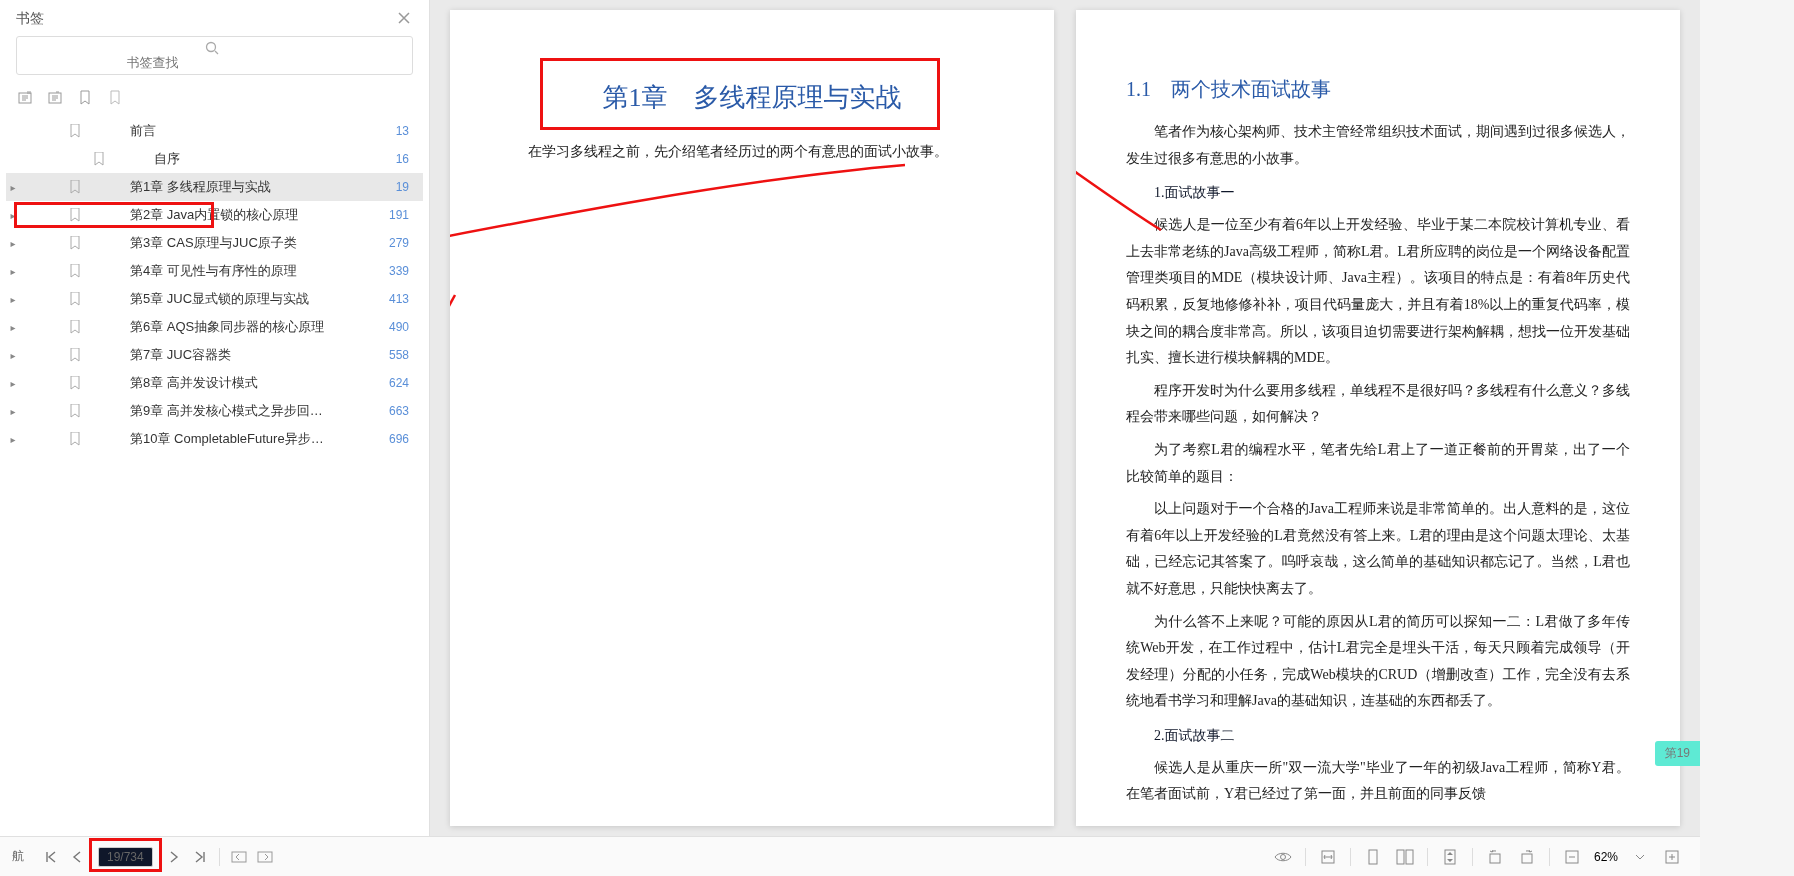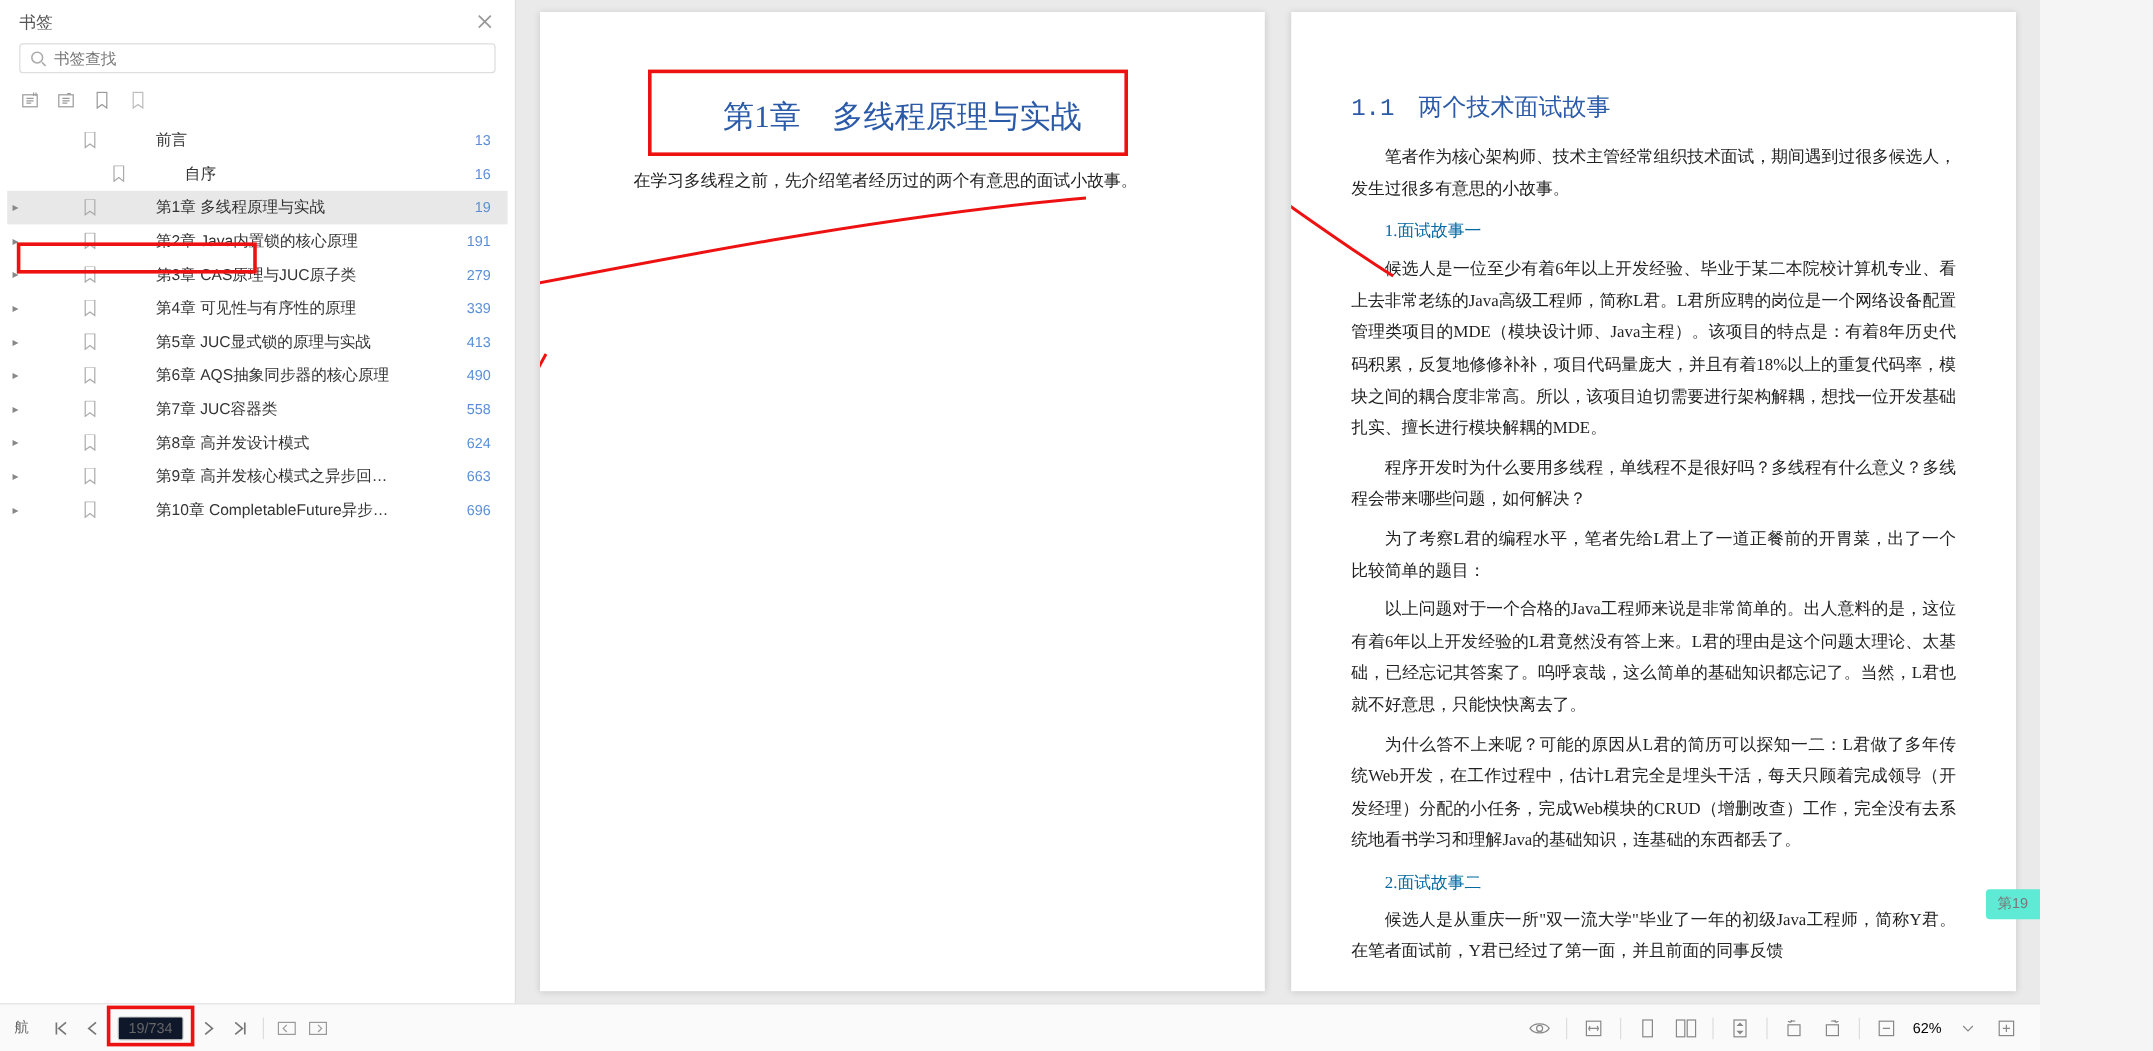--- a/index.html
+++ b/index.html
@@ -5,43 +5,43 @@
 * { box-sizing: border-box; margin: 0; padding: 0; }
 body { font-family: "Microsoft YaHei", "PingFang SC", sans-serif; font-size: 13px; color: #333; background: #f5f5f5; overflow: hidden; }
 .app { display: flex; height: 876px; width: 1700px; position: relative; }
 
 
 .sidebar { width: 430px; background: #fff; border-right: 1px solid #e0e0e0; display: flex; flex-direction: column; }
 .sidebar-header { display: flex; align-items: center; justify-content: space-between; padding: 10px 16px 8px; }
 .sidebar-title { font-size: 14px; color: #555; }
 .close-btn { width: 16px; height: 16px; cursor: pointer; color: #999; font-size: 16px; line-height: 1; }
 .search-wrap { padding: 0 16px 10px; }
-.search-box { display: flex; align-items: center; border: 1px solid #ddd; border-radius: 3px; padding: 4px 8px; background: #fff; }
+.search-box { display: flex; align-items: center; border: 1px solid #ddd; border-radius: 3px; padding: 4px 8px; background: #fff; flex-direction: column; }
 .search-box input { border: none; outline: none; flex: 1; font-size: 13px; color: #666; background: transparent; }
 .search-icon { color: #aaa; margin-right: 6px; font-size: 14px; }
 .sidebar-tools { display: flex; gap: 12px; padding: 4px 16px 10px; color: #999; }
 .sidebar-tools .ticon { width: 18px; height: 18px; cursor: pointer; display: inline-flex; align-items: center; justify-content: center; }
 
 .bookmarks { flex: 1; overflow-y: auto; padding: 0 6px; }
 .bm-item { display: flex; align-items: center; padding: 5px 4px 5px 0; cursor: pointer; font-size: 13px; position: relative; gap: 44px; }
 .bm-item.active { background: #e8e8e8; }
 .bm-tog { width: 14px; text-align: center; color: #888; font-size: 10px; }
 .bm-icon { width: 14px; height: 14px; margin: 0 4px; display: inline-flex; align-items: center; justify-content: center; color: #999; }
 .bm-label { flex: 1; color: #333; white-space: nowrap; overflow: hidden; text-overflow: ellipsis; }
 .bm-page { color: #5a8fd8; font-size: 12px; padding-right: 10px; min-width: 40px; text-align: right; }
 .bm-indent1 { padding-left: 24px; }
 
 
 .main { flex: 1; background: #eaeaea; position: relative; overflow: hidden; }
 .pages { display: flex; gap: 22px; padding: 10px 20px; height: calc(100% - 40px); }
 .page { background: #fff; flex: 1; box-shadow: 0 1px 6px rgba(0,0,0,0.15); padding: 40px 50px 30px; overflow: hidden; position: relative; font-family: "Songti SC", "SimSun", serif; }
 .page .chapter-title { font-size: 26px; color: #2a5aa8; text-align: center; margin: 30px 0 24px; font-family: "Songti SC","SimSun",serif; position: relative; }
 .page .body-text { font-size: 14px; line-height: 1.9; color: #222; text-indent: 2em; margin-bottom: 6px; text-align: justify; }
-.page .section-title { font-size: 20px; color: #2a5aa8; margin: 26px 0 16px; font-family: Liberation Mono, monospace; }
-.page .sub-title { font-size: 14px; color: #0369a1; margin: 12px 0 10px; text-indent: 2em; }
+.page .section-title { font-size: 20px; color: #2a5aa8; margin: 26px 0 16px; font-family: Liberation Serif, serif; }
+.page .sub-title { font-size: 14px; color: #0f172a; margin: 12px 0 10px; text-indent: 2em; }
 
 
 .anno-box { position: absolute; border: 3px solid #e11; pointer-events: none; }
 .anno-arrow { position: absolute; pointer-events: none; }
 
 
 .bottombar { position: absolute; bottom: 0; left: 0; right: 0; height: 40px; background: #fafafa; border-top: 1px solid #e0e0e0; display: flex; align-items: center; padding: 0 12px; font-size: 12px; color: #666; z-index: 5; }
 .nav-label { margin-right: 14px; }
 .nav-btn { width: 22px; height: 22px; display: inline-flex; align-items: center; justify-content: center; color: #777; cursor: pointer; margin: 0 2px; }
 .page-input-wrap { border: 1px solid #ccc; padding: 2px 8px; margin: 0 8px; border-radius: 2px; background: #0f172a; position: relative; }

